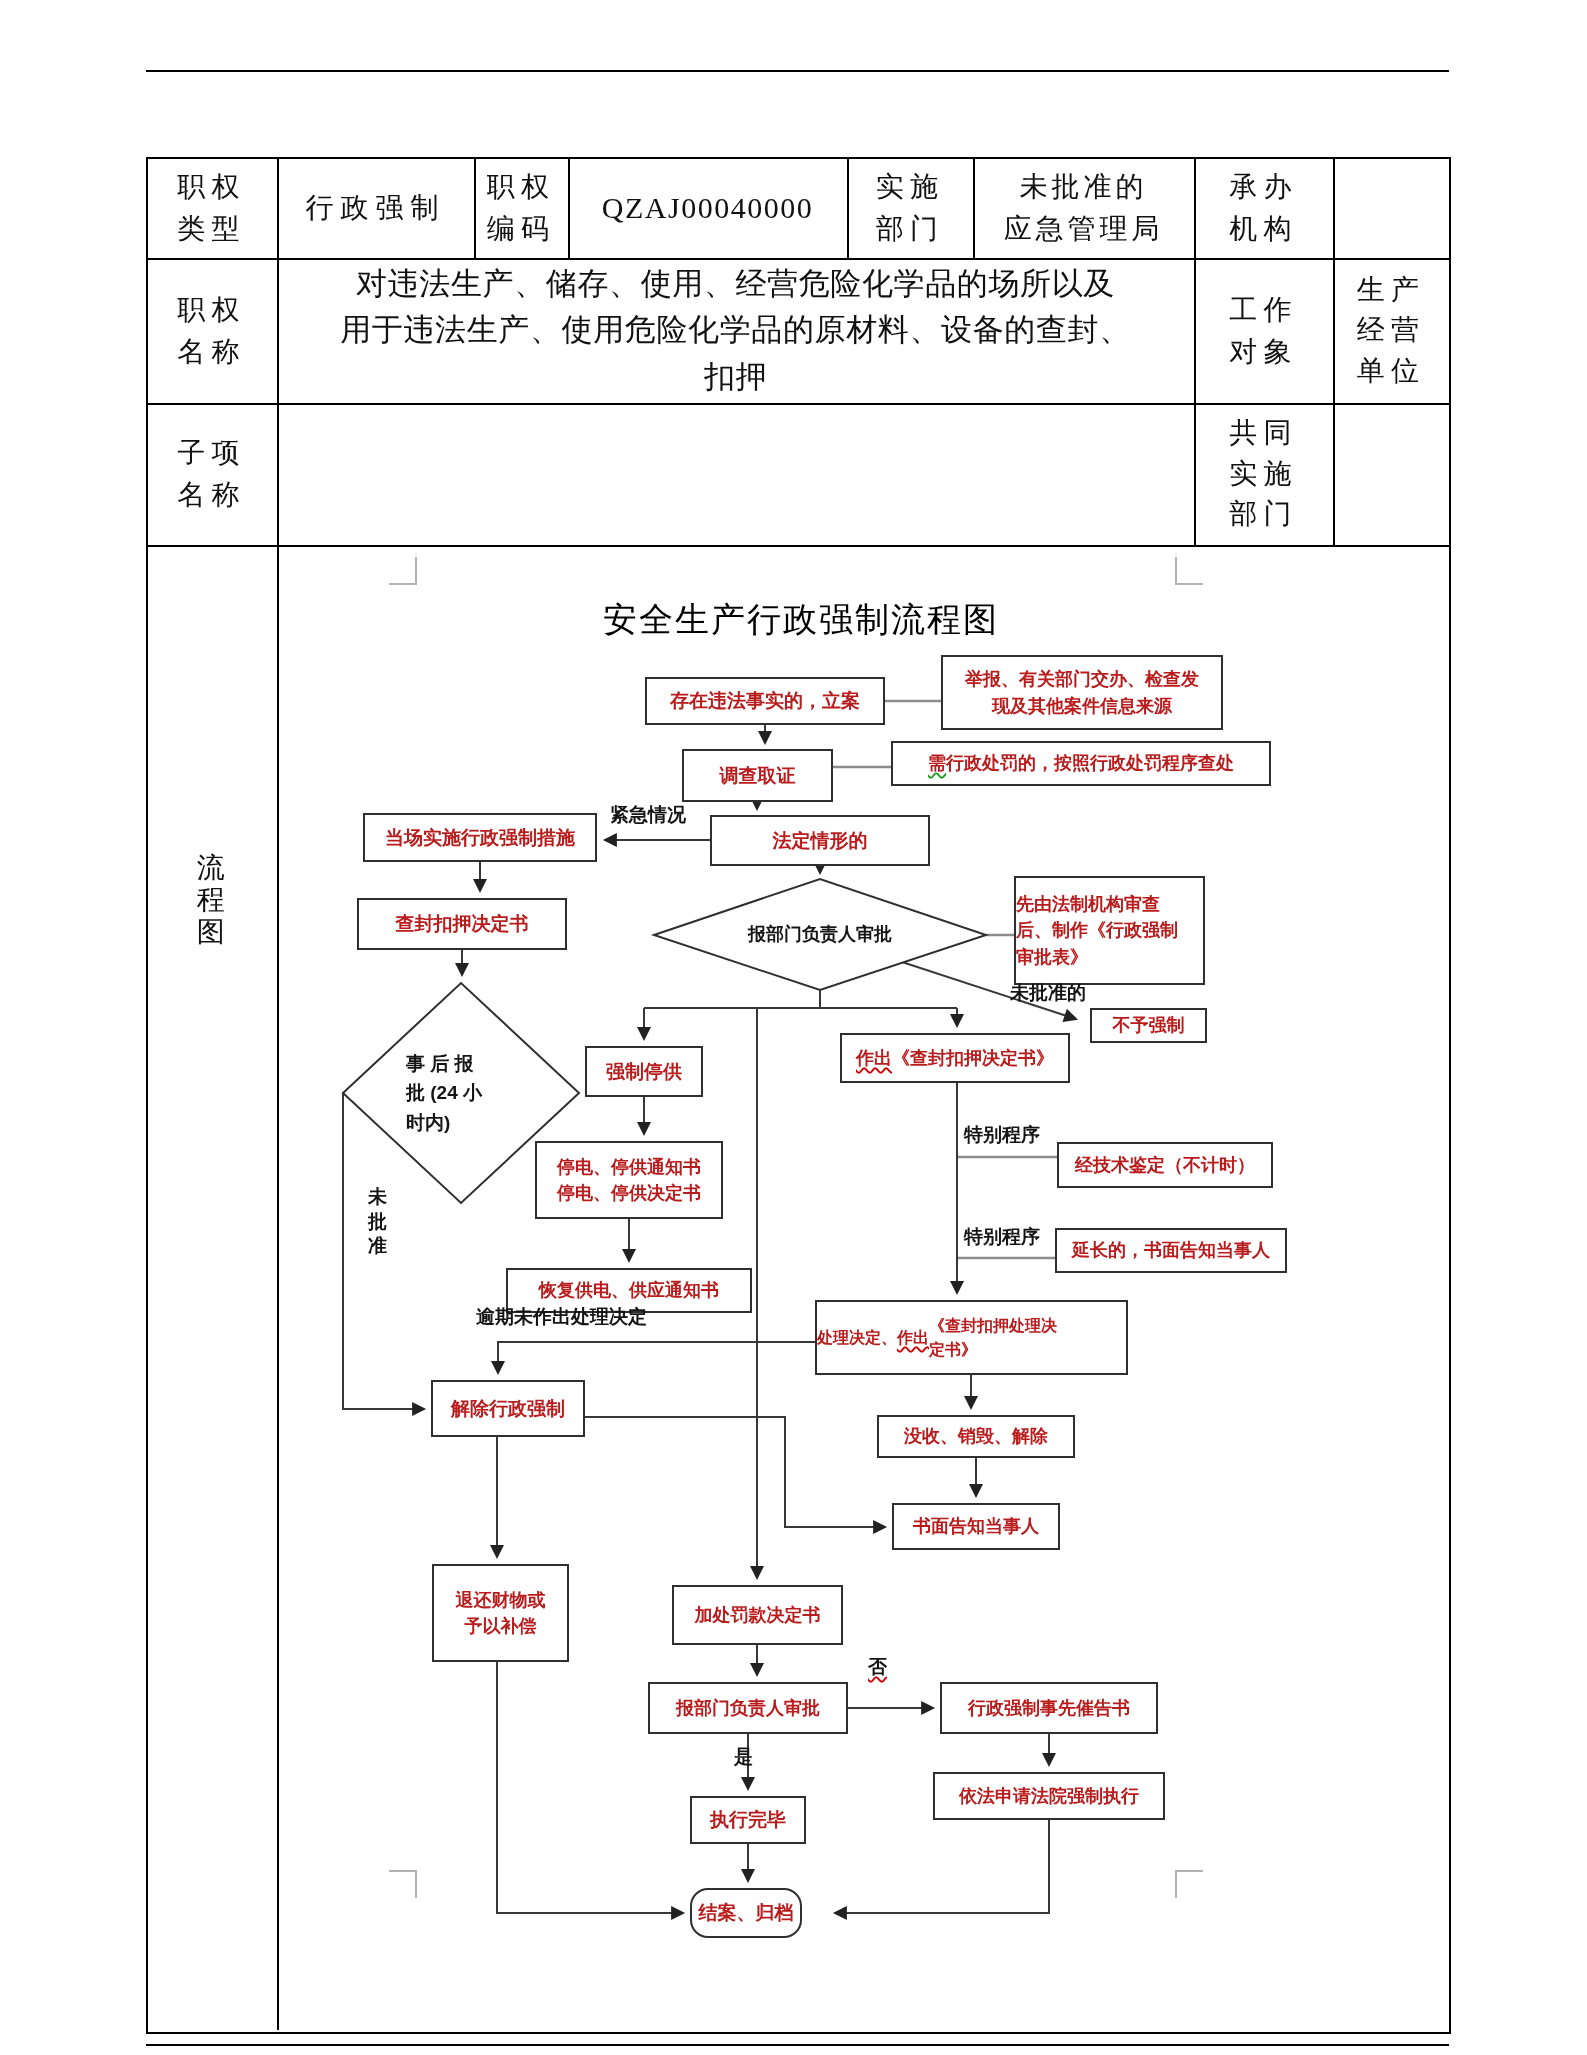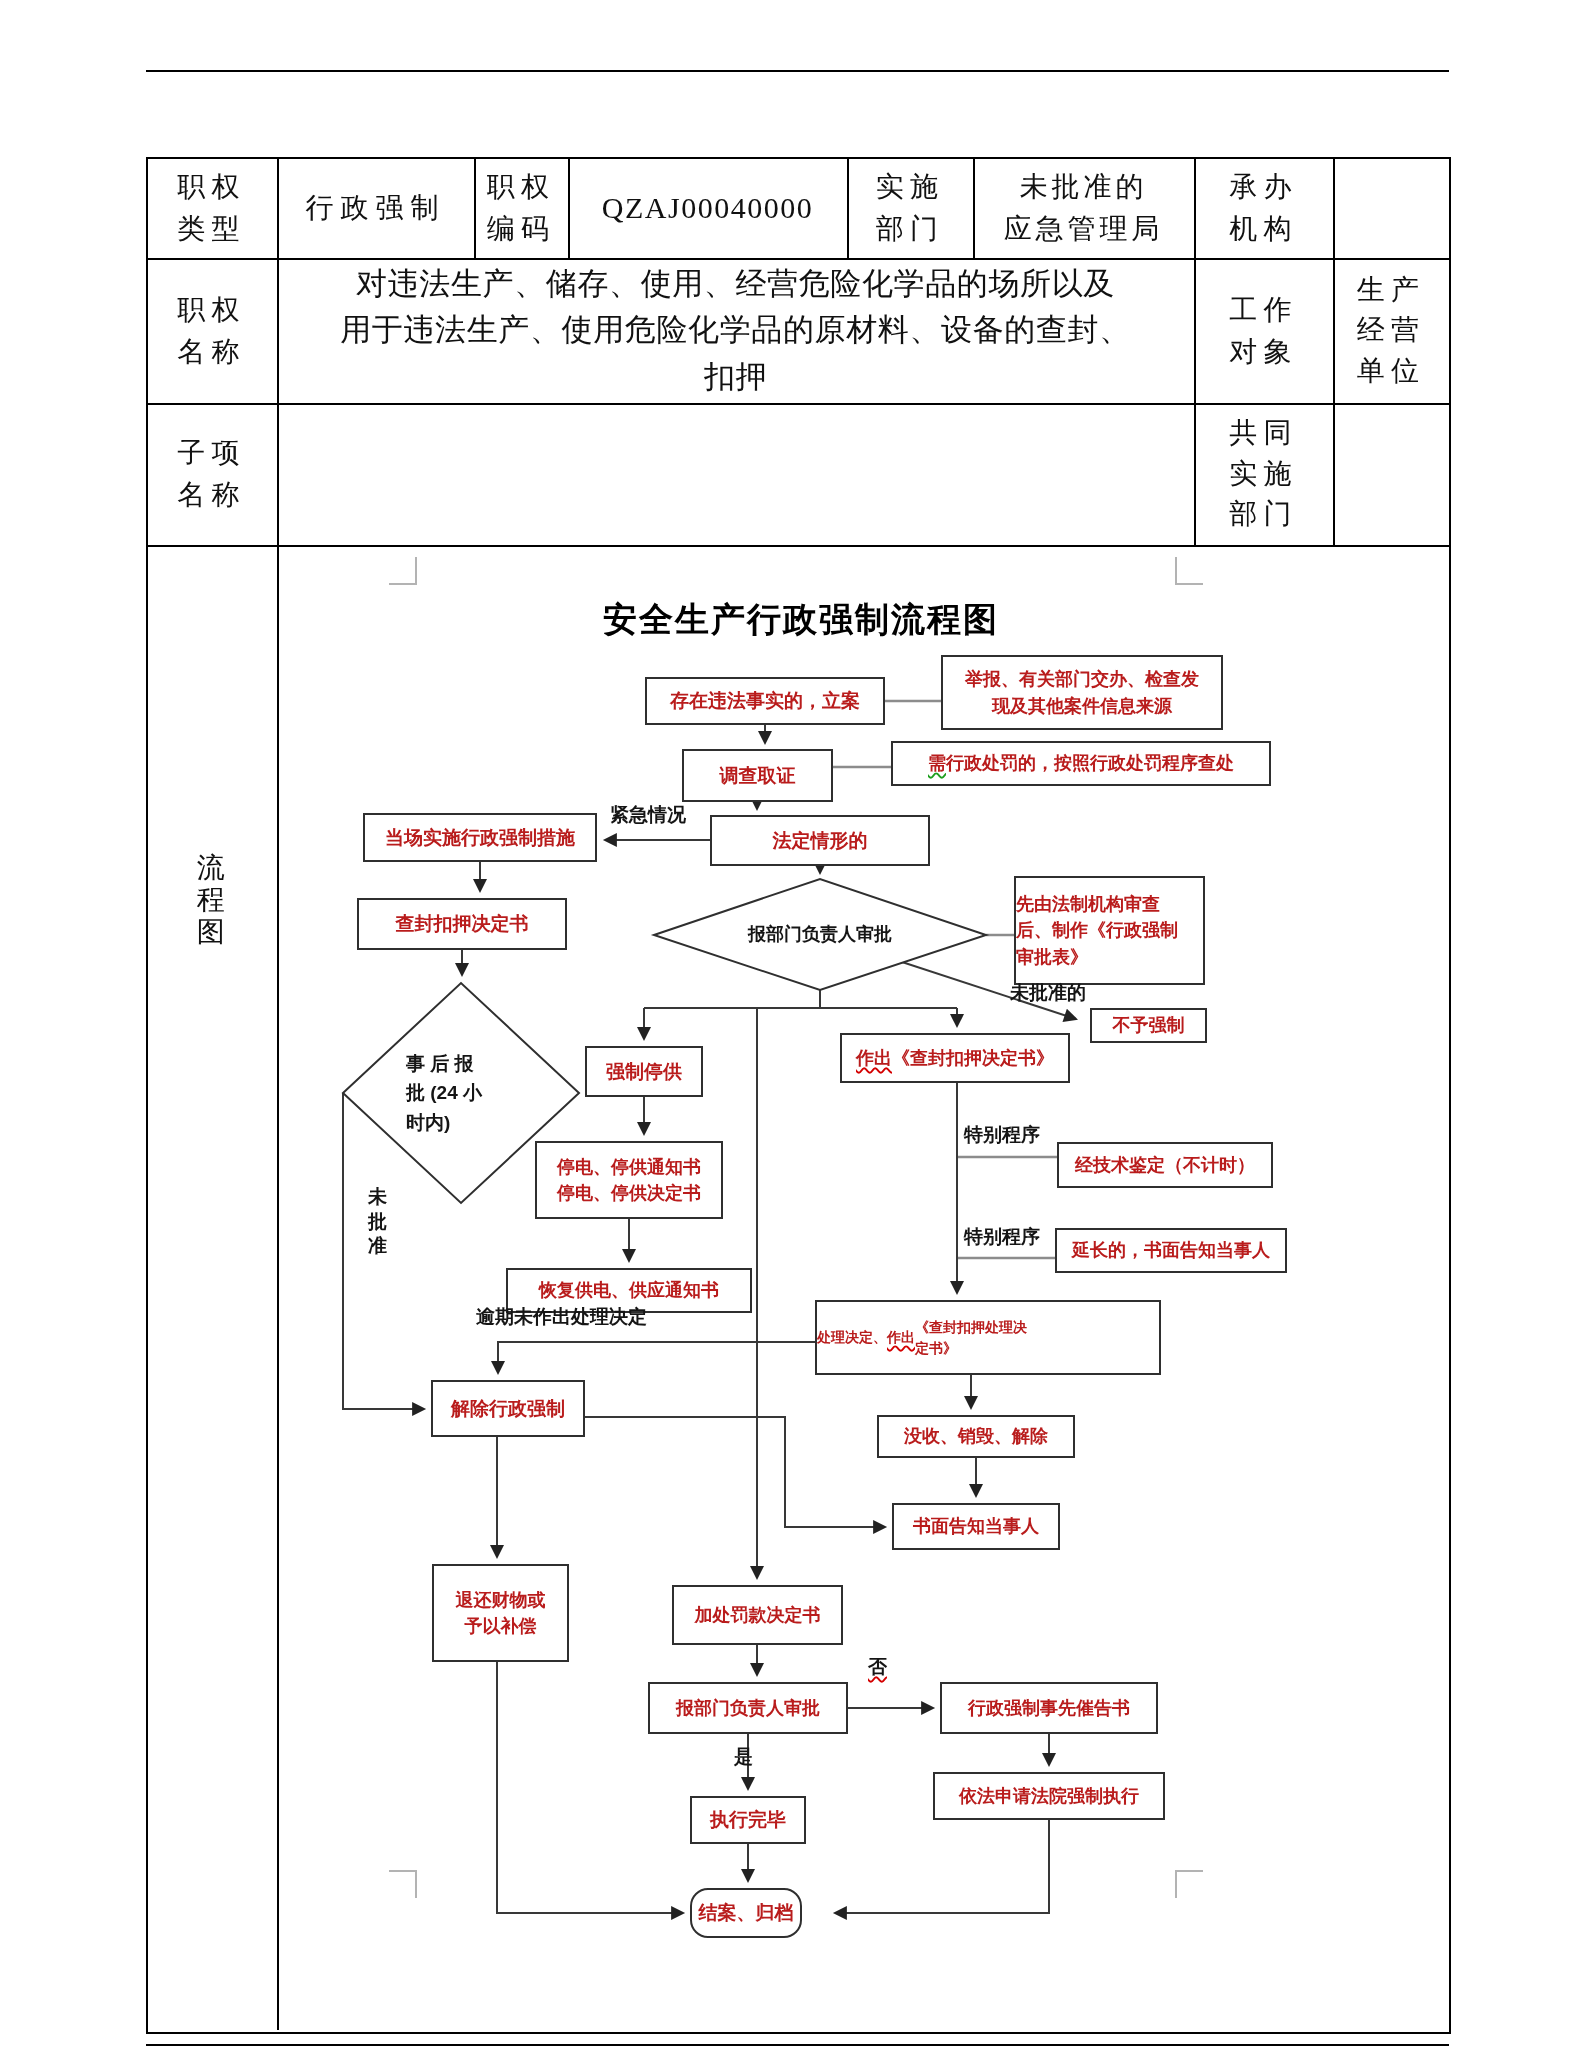--- a/index.html
+++ b/index.html
@@ -28,21 +28,21 @@
   .wavy-red{text-decoration:underline;text-decoration-style:wavy;text-decoration-color:#d40000;
             text-decoration-thickness:1.5px;text-underline-offset:3px;}
   .wavy-green{text-decoration:underline;text-decoration-style:wavy;text-decoration-color:#1e9e1e;
             text-decoration-thickness:1.5px;text-underline-offset:3px;}
   .corner{position:absolute;width:26px;height:26px;}
   .corner.tl{border-right:2px solid #b3b3b3;border-bottom:2px solid #b3b3b3;}
   .corner.tr{border-left:2px solid #b3b3b3;border-bottom:2px solid #b3b3b3;}
   .corner.bl{border-right:2px solid #b3b3b3;border-top:2px solid #b3b3b3;}
   .corner.br{border-left:2px solid #b3b3b3;border-top:2px solid #b3b3b3;}
   #flow-title{position:absolute;left:355px;top:52px;width:600px;text-align:center;
-              font-weight:bold;font-size:34px;color:#000;letter-spacing:2px;}
+              font-weight:normal;font-size:34px;color:#000;letter-spacing:2px;}
 </style>
 </head>
 <body>
 
 <div id="page">
 
   <div class="rule" style="left:146px;top:70px;width:1303px;"></div>
   <div class="rule" style="left:146px;top:2044px;width:1303px;"></div>
 
   <div id="tbl-border"></div>
@@ -173,21 +173,21 @@
     <div class="box" style="left:944px;top:463px;width:117px;height:35px;font-size:18px;">不予强制</div>
     <div class="box" style="left:439px;top:501px;width:118px;height:51px;">强制停供</div>
     <div class="box" style="left:694px;top:488px;width:230px;height:50px;font-size:18px;"><span class="wavy-red">作出</span><span>《查封扣押决定书》</span></div>
     <div class="box" style="left:389px;top:596px;width:188px;height:78px;font-size:18px;">停电、停供通知书
 停电、停供决定书</div>
     <div class="box" style="left:360px;top:723px;width:246px;height:45px;font-size:18px;">恢复供电、供应通知书</div>
     <div class="dtext" style="left:240px;top:468px;width:150px;height:160px;font-size:19px;justify-content:flex-start;text-align:left;padding-left:20px;">事 后 报
 批 (24 小
 时内)</div>
     <div class="box" style="left:285px;top:835px;width:154px;height:57px;">解除行政强制</div>
-    <div class="box left" style="left:669px;top:755px;width:346px;height:75px;font-size:14px;"><span>处理决定、</span><span class="wavy-red">作出</span><span>《查封扣押处理决
+    <div class="box left" style="left:669px;top:755px;width:313px;height:75px;font-size:16px;"><span>处理决定、</span><span class="wavy-red">作出</span><span>《查封扣押处理决
 定书》</span></div>
     <div class="box" style="left:911px;top:597px;width:216px;height:46px;font-size:18px;">经技术鉴定（不计时）</div>
     <div class="box" style="left:909px;top:683px;width:232px;height:45px;font-size:18px;">延长的，书面告知当事人</div>
     <div class="box" style="left:731px;top:870px;width:198px;height:43px;font-size:18px;">没收、销毁、解除</div>
     <div class="box" style="left:746px;top:958px;width:168px;height:47px;font-size:18px;">书面告知当事人</div>
     <div class="box" style="left:286px;top:1019px;width:137px;height:98px;font-size:18px;">退还财物或
 予以补偿</div>
     <div class="box" style="left:526px;top:1040px;width:171px;height:60px;font-size:18px;">加处罚款决定书</div>
     <div class="box" style="left:502px;top:1137px;width:200px;height:52px;font-size:18px;">报部门负责人审批</div>
     <div class="box" style="left:794px;top:1137px;width:218px;height:52px;font-size:18px;">行政强制事先催告书</div>

